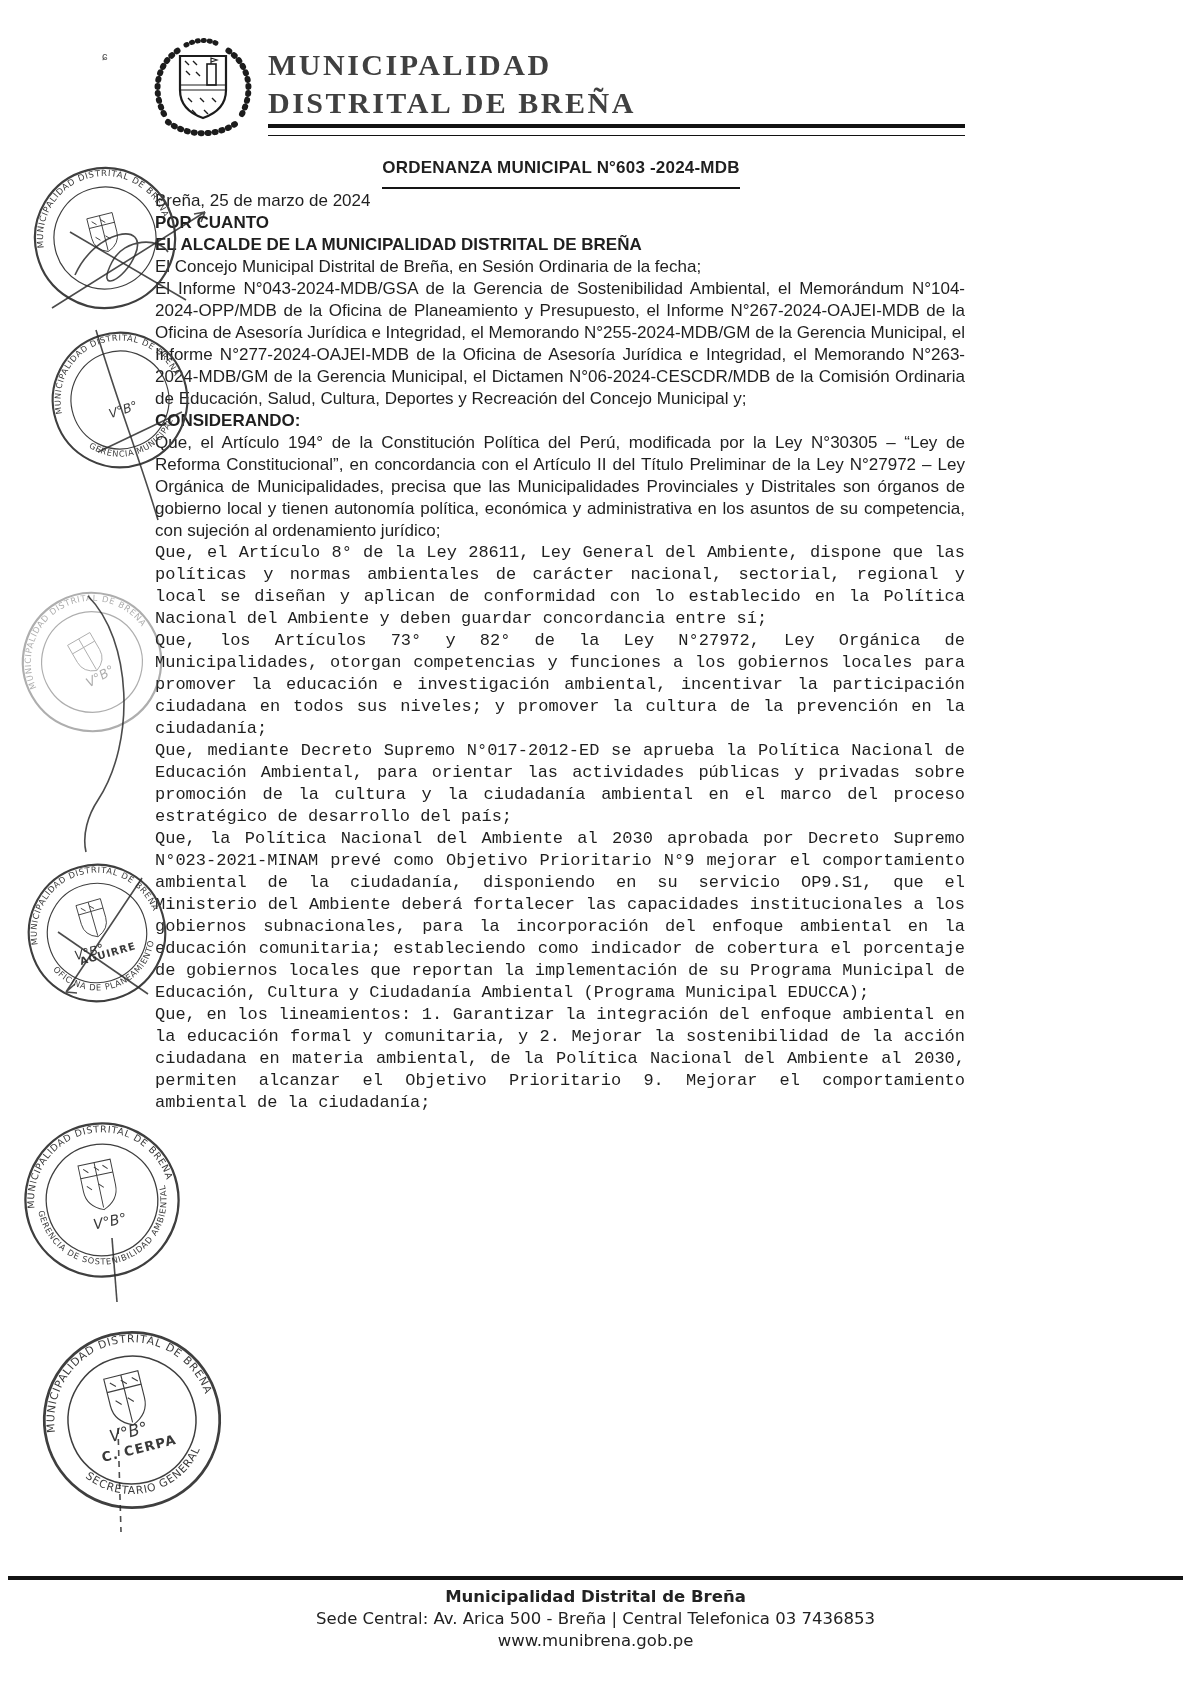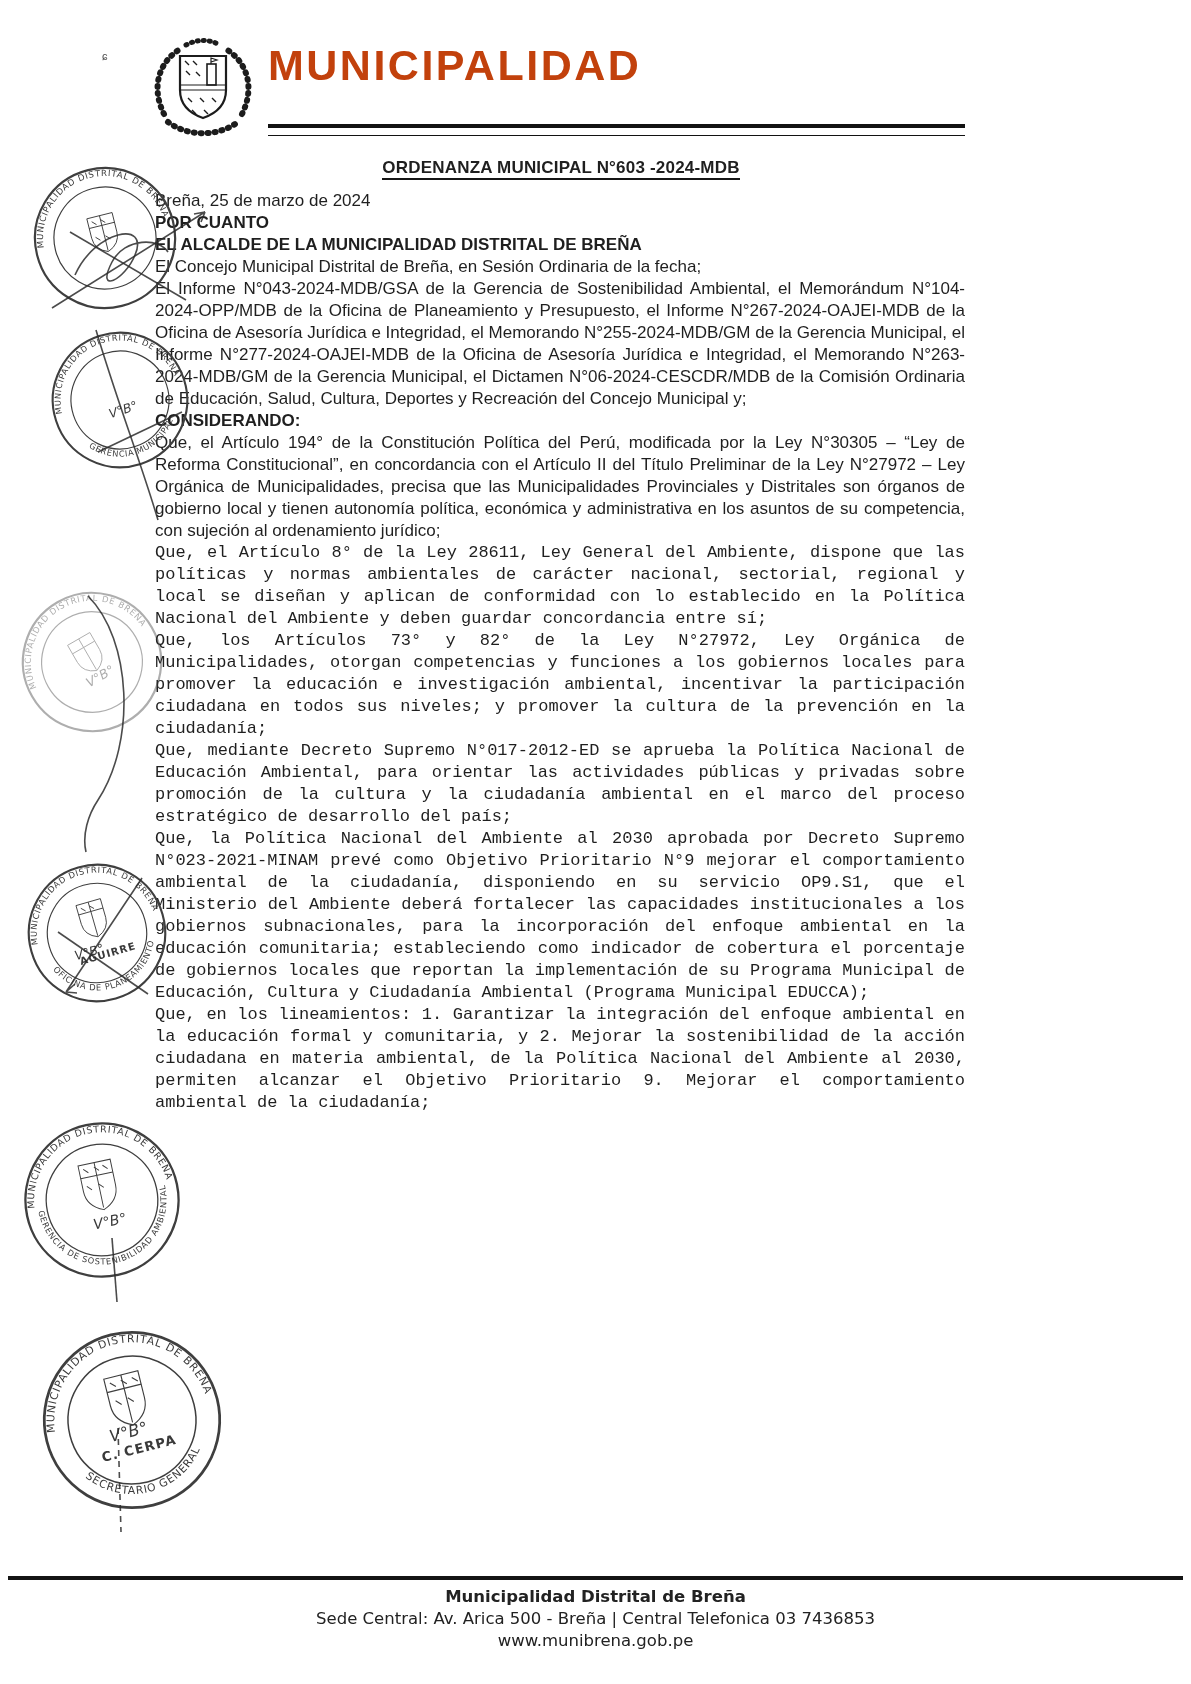--- a/index.html
+++ b/index.html
@@ -6,33 +6,33 @@
   .page{
     position:relative; width:1191px; height:1684px; margin:0 auto;
     background:#ffffff; overflow:hidden;
     font-family:"Liberation Sans", sans-serif; color:#1f1f1f;
   }
   
   .logo{position:absolute; left:148px; top:36px; width:110px; height:105px;}
   .logo path,.logo rect{stroke:#1c1c1c; fill:none;}
   .org{position:absolute; left:268px; top:46px; width:700px;}
   .org1,.org2{
-    font-family:Liberation Sans, sans-serif; font-weight:bold;
-    font-size:43px; line-height:38px; letter-spacing:2.5px; color:#c2410c;
+    font-family:Liberation Serif, serif; font-weight:bold;
+    font-size:30px; line-height:38px; letter-spacing:2.5px; color:#404040;
   }
   .header-rule{
     position:absolute; left:268px; top:124px; width:697px; height:7px;
     border-top:4px solid #121212; border-bottom:1.5px solid #121212;
   }
   .speck{position:absolute; left:102px; top:50px; font-size:11px; color:#4a4a4a;}
   
   .title-row{position:absolute; left:155px; top:158px; width:812px; text-align:center;}
   .title-row span{
     font-weight:bold; font-size:17px; letter-spacing:.2px;
-    border-bottom:2px solid #151515; padding-bottom:1px;
+    border-bottom:2px solid #151515; padding-bottom:10px;
   }
   
   .body-col{position:absolute; left:155px; top:190px; width:810px;}
   .body-col p{margin:0; font-size:17px; line-height:22px;}
   .line{white-space:nowrap;}
   .bold{font-weight:bold;}
   .para{text-align:justify;}
   .mt-8{margin-top:8px;} .mt-20{margin-top:20px;} .mt-21{margin-top:21px;}
   .mt-22{margin-top:22px;font-family:Liberation Mono, monospace;} .mt-23{margin-top:23px;} .mt-26{margin-top:26px;}
   .mt-48{margin-top:48px;}
@@ -69,20 +69,21 @@
     <path d="M32,20 h46 v34 q0,20 -23,28 q-23,-8 -23,-28 z" stroke-width="2.2"></path>
     <rect x="32" y="49" width="46" height="5" fill="#1c1c1c" stroke="none"></rect>
     <rect x="59" y="28" width="9" height="21" stroke-width="1.6"></rect>
     <path d="M63,28 v-6 l6,2 l-6,2" stroke-width="1.2"></path>
     <path d="M37,25 l4,4 m4,-4 l4,4 m-11,6 l4,4 m6,-3 l4,4" stroke-width="1.4"></path>
     <path d="M40,62 l4,4 m8,-4 l4,4 m8,-4 l4,4 m-24,8 l4,4 m8,-4 l4,4" stroke-width="1.4"></path>
   </svg>
   <span class="speck">ɕ</span>
   <div class="org">
     <div class="org1">MUNICIPALIDAD</div>
+    <div class="org2">DISTRITAL DE BREÑA</div>
   </div>
   <div class="header-rule"></div>
 
   <div class="title-row">
     <span>ORDENANZA MUNICIPAL N°603 -2024-MDB</span>
   </div>
 
   <main class="body-col">
     <p class="line mt-8">Breña, 25 de marzo de 2024</p>
     <p class="line bold mt-48">POR CUANTO</p>

